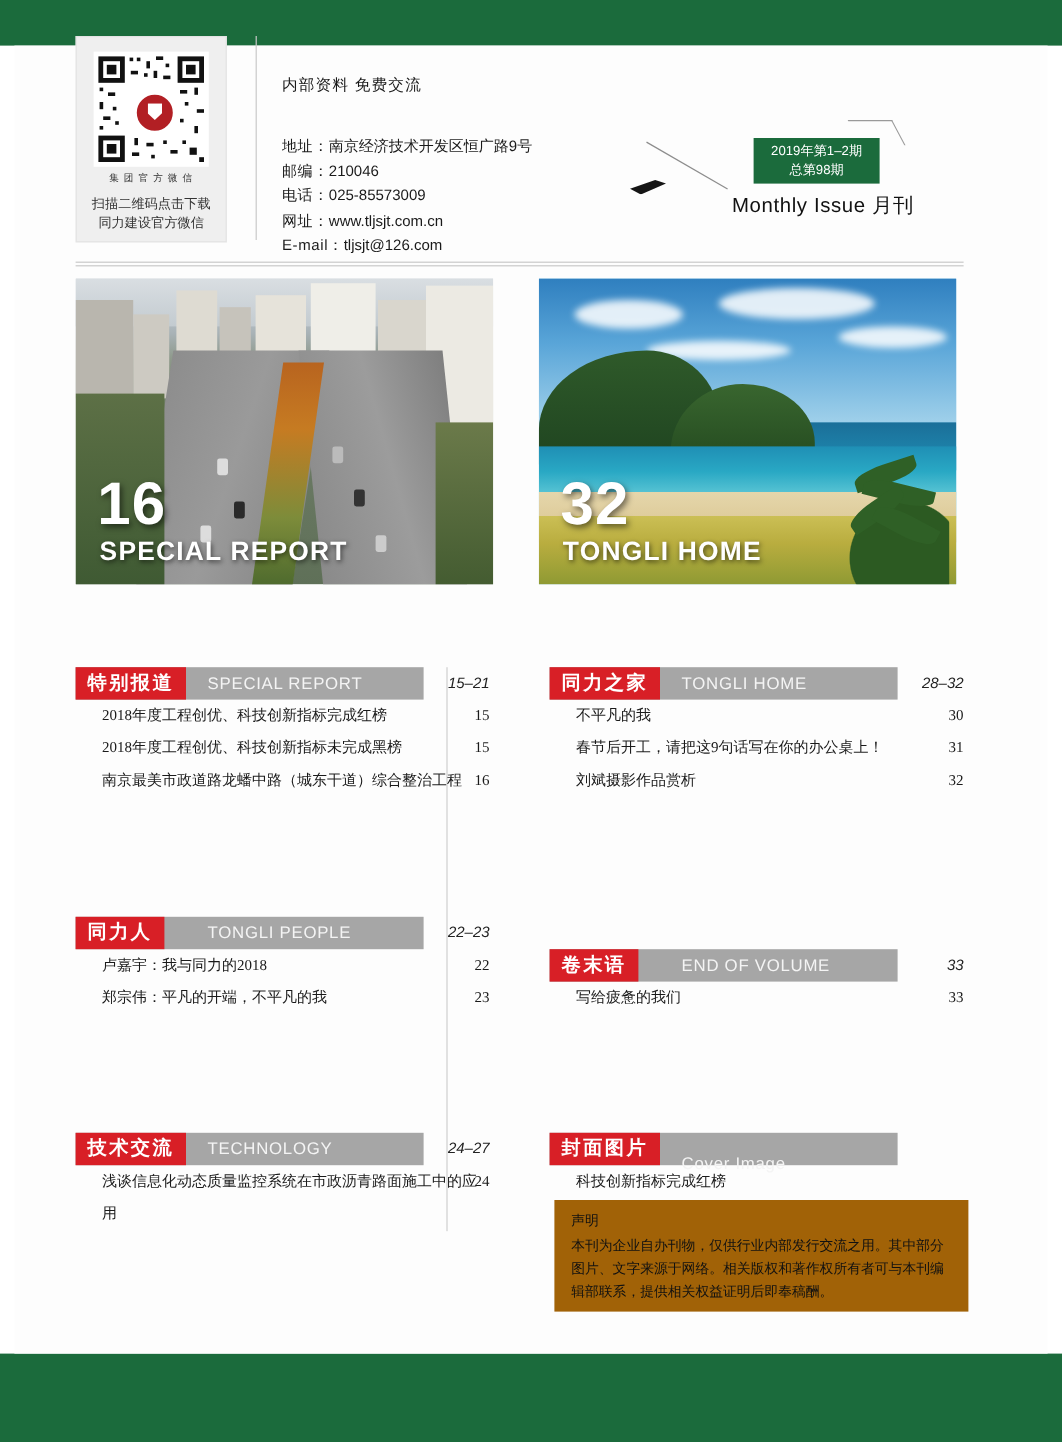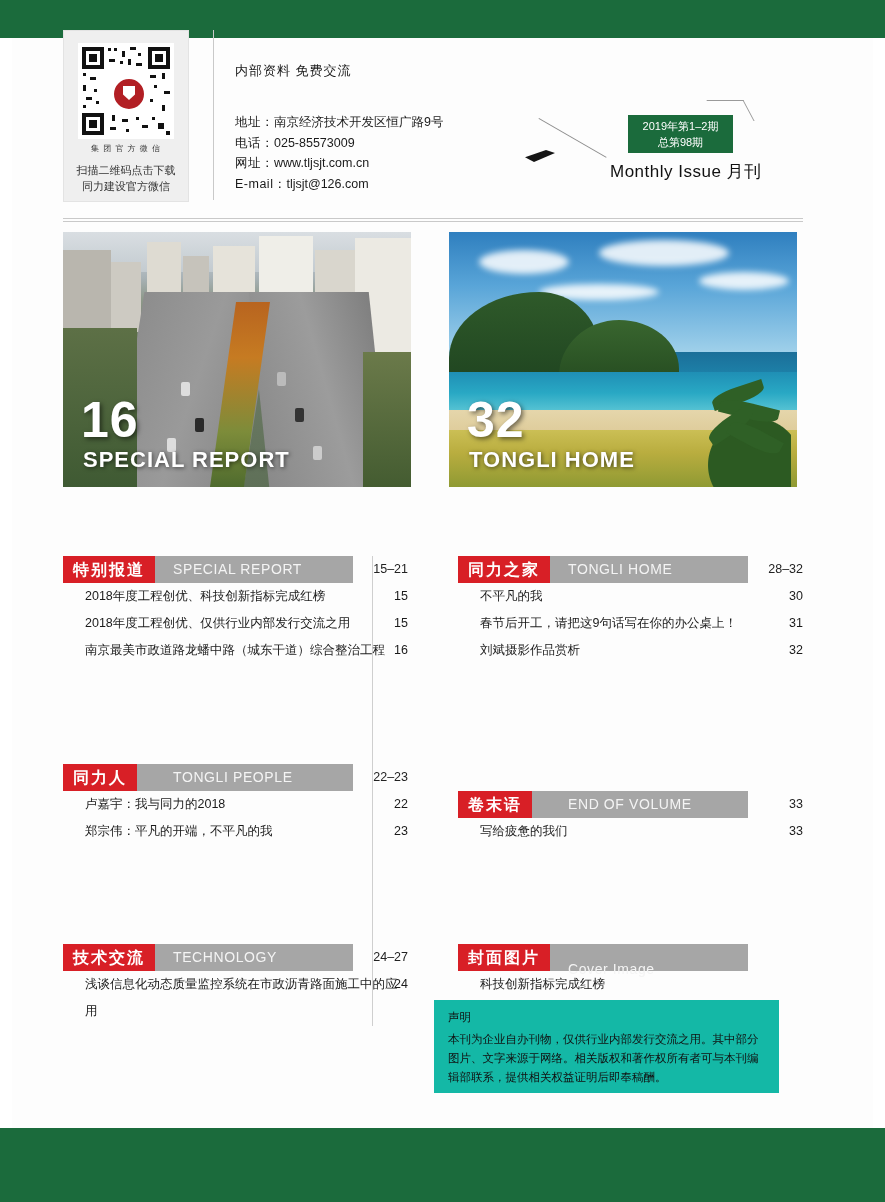--- a/index.html
+++ b/index.html
@@ -330,45 +330,47 @@
   }
   .sec-pages {
     position: absolute;
     right: 0; top: 0;
     height: 27px;
     line-height: 27px;
     font-size: 12.5px;
     color: #222;
     text-align: right;
     width: 50px;
+    font-style: italic;
   }
   .item {
     position: relative;
     height: 27px;
     line-height: 27px;
     font-size: 12.5px;
     color: #1a1a1a;
     padding-left: 22px;
     box-sizing: border-box;
+    font-family: Liberation Serif, serif;
   }
   .item .pg {
     position: absolute;
     right: 0; top: 0;
     width: 40px;
     text-align: right;
     font-size: 12.5px;
     color: #1a1a1a;
   }
 
   
   .statement {
     position: absolute;
-    left: 434px; top: 1000px;
+    left: 462px; top: 1000px;
     width: 345px; height: 93px;
-    background: #14b8a6;
+    background: #a16207;
     box-sizing: border-box;
     padding: 10px 14px;
   }
   .statement .st-title {
     font-size: 11.5px;
     color: #111;
     margin-bottom: 5px;
   }
   .statement .st-body {
     font-size: 11.5px;
@@ -437,20 +439,21 @@
         <div>同力建设官方微信</div>
       </div>
     </div>
 
     <div class="vline"></div>
 
     <div class="mast-note">内部资料  免费交流</div>
 
     <div class="mast-contact">
       <div><span class="lbl">地址：</span><span>南京经济技术开发区恒广路9号</span></div>
+      <div><span class="lbl">邮编：</span><span>210046</span></div>
       <div><span class="lbl">电话：</span><span>025-85573009</span></div>
       <div><span class="lbl">网址：</span><span>www.tljsjt.com.cn</span></div>
       <div><span class="lbl">E-mail：</span><span>tljsjt@126.com</span></div>
     </div>
   </div>
 
   <div class="badge-corner"></div>
   <div class="issue-badge">
     <div>2019年第1–2期</div>
     <div>总第98期</div>
@@ -530,21 +533,21 @@
             <span style="left:110px;">SPECIAL REPORT</span>
           </div>
           <div class="sec-cn">特别报道</div>
           <div class="sec-pages">15–21</div>
         </div>
         <div class="item">
           <span>2018年度工程创优、科技创新指标完成红榜</span>
           <span class="pg">15</span>
         </div>
         <div class="item">
-          <span>2018年度工程创优、仅供行业内部发行交流之用</span>
+          <span>2018年度工程创优、科技创新指标未完成黑榜</span>
           <span class="pg">15</span>
         </div>
         <div class="item">
           <span>南京最美市政道路龙蟠中路（城东干道）综合整治工程</span>
           <span class="pg">16</span>
         </div>
       </div>
 
       <div class="sec" style="top:208px;">
         <div class="sec-head">

